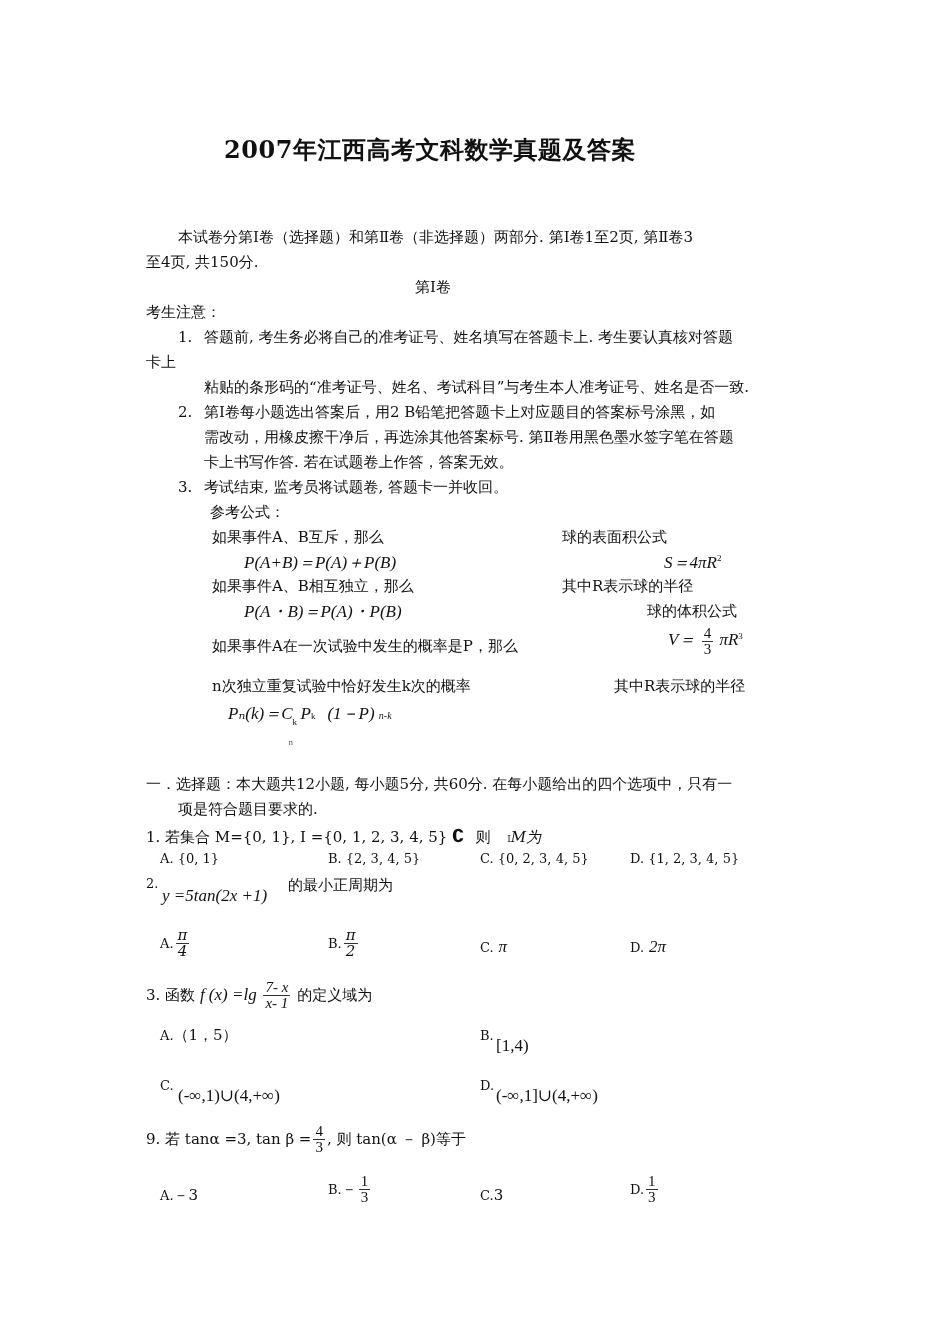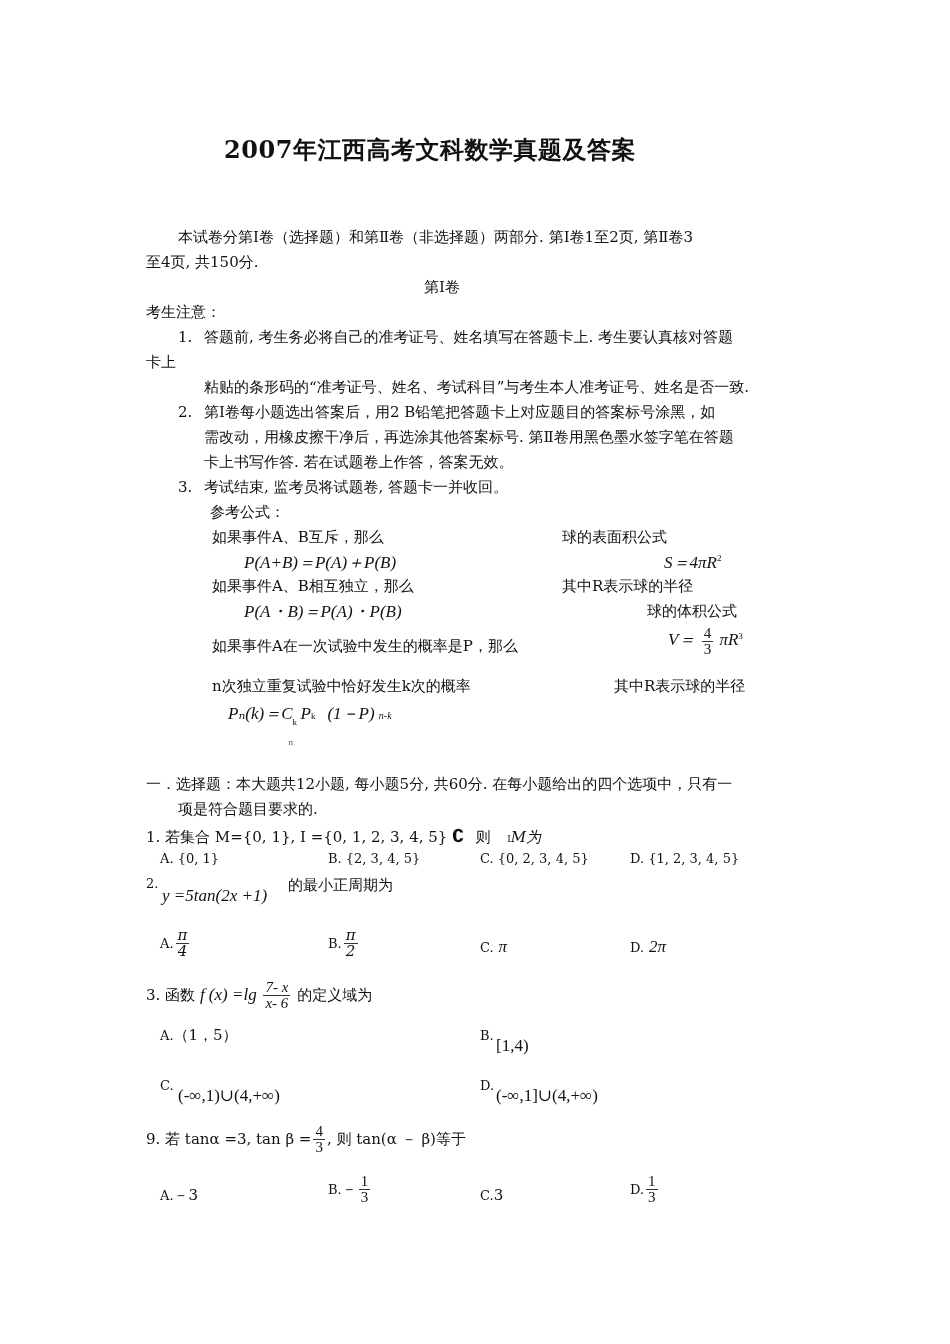--- a/index.html
+++ b/index.html
@@ -17,21 +17,21 @@
   .small { font-size: 13px; }
   .bracket { font-family: "DejaVu Sans", sans-serif; font-weight: bold; font-size: 18px; }
 </style>
 </head>
 <body>
 
 <div class="abs title">2007年江西高考文科数学真题及答案</div>
 
 <div class="abs" style="left:178px; top:228px;">本试卷分第Ⅰ卷（选择题）和第Ⅱ卷（非选择题）两部分. 第Ⅰ卷1至2页, 第Ⅱ卷3</div>
 <div class="abs" style="left:146px; top:253px;">至4页, 共150分.</div>
-<div class="abs" style="left:9px; width:866px; text-align:center; top:278px;">第Ⅰ卷</div>
+<div class="abs" style="left:0; width:866px; text-align:center; top:278px;">第Ⅰ卷</div>
 
 <div class="abs" style="left:146px; top:303px;">考生注意：</div>
 <div class="abs" style="left:178px; top:328px;">1.</div>
 <div class="abs" style="left:204px; top:328px;">答题前, 考生务必将自己的准考证号、姓名填写在答题卡上. 考生要认真核对答题</div>
 <div class="abs" style="left:146px; top:353px;">卡上</div>
 <div class="abs" style="left:204px; top:378px;">粘贴的条形码的“准考证号、姓名、考试科目”与考生本人准考证号、姓名是否一致.</div>
 
 <div class="abs" style="left:178px; top:403px;">2.</div>
 <div class="abs" style="left:204px; top:403px;">第Ⅰ卷每小题选出答案后，用2 B铅笔把答题卡上对应题目的答案标号涂黑，如</div>
 <div class="abs" style="left:204px; top:428px;">需改动，用橡皮擦干净后，再选涂其他答案标号. 第Ⅱ卷用黑色墨水签字笔在答题</div>
@@ -94,21 +94,21 @@
       <span class="den">2</span>
     </span></div>
 <div class="abs" style="left:480px; top:937px;"><span class="small">C.</span> <span class="it math">π</span></div>
 <div class="abs" style="left:630px; top:937px;"><span class="small">D.</span> <span class="it math">2π</span></div>
 
 <div class="abs" style="left:146px; top:980px;">
   <span>3. 函数</span>
   <span class="it math">f (x) =lg</span>
   <span class="frac it math">
       <span class="num">7- x</span>
-      <span class="den">x- 6</span>
+      <span class="den">x- 1</span>
     </span>
   <span>的定义域为</span>
 </div>
 <div class="abs" style="left:160px; top:1026px;"><span class="small">A.</span><span>（1，5）</span></div>
 <div class="abs" style="left:480px; top:1026px;"><span class="small">B.</span></div>
 <div class="abs math" style="left:496px; top:1036px;">[1,4)</div>
 <div class="abs" style="left:160px; top:1076px;"><span class="small">C.</span></div>
 <div class="abs math" style="left:178px; top:1085px;">(-∞,1)∪(4,+∞)</div>
 <div class="abs" style="left:480px; top:1076px;"><span class="small">D.</span></div>
 <div class="abs math" style="left:496px; top:1085px;">(-∞,1]∪(4,+∞)</div>

